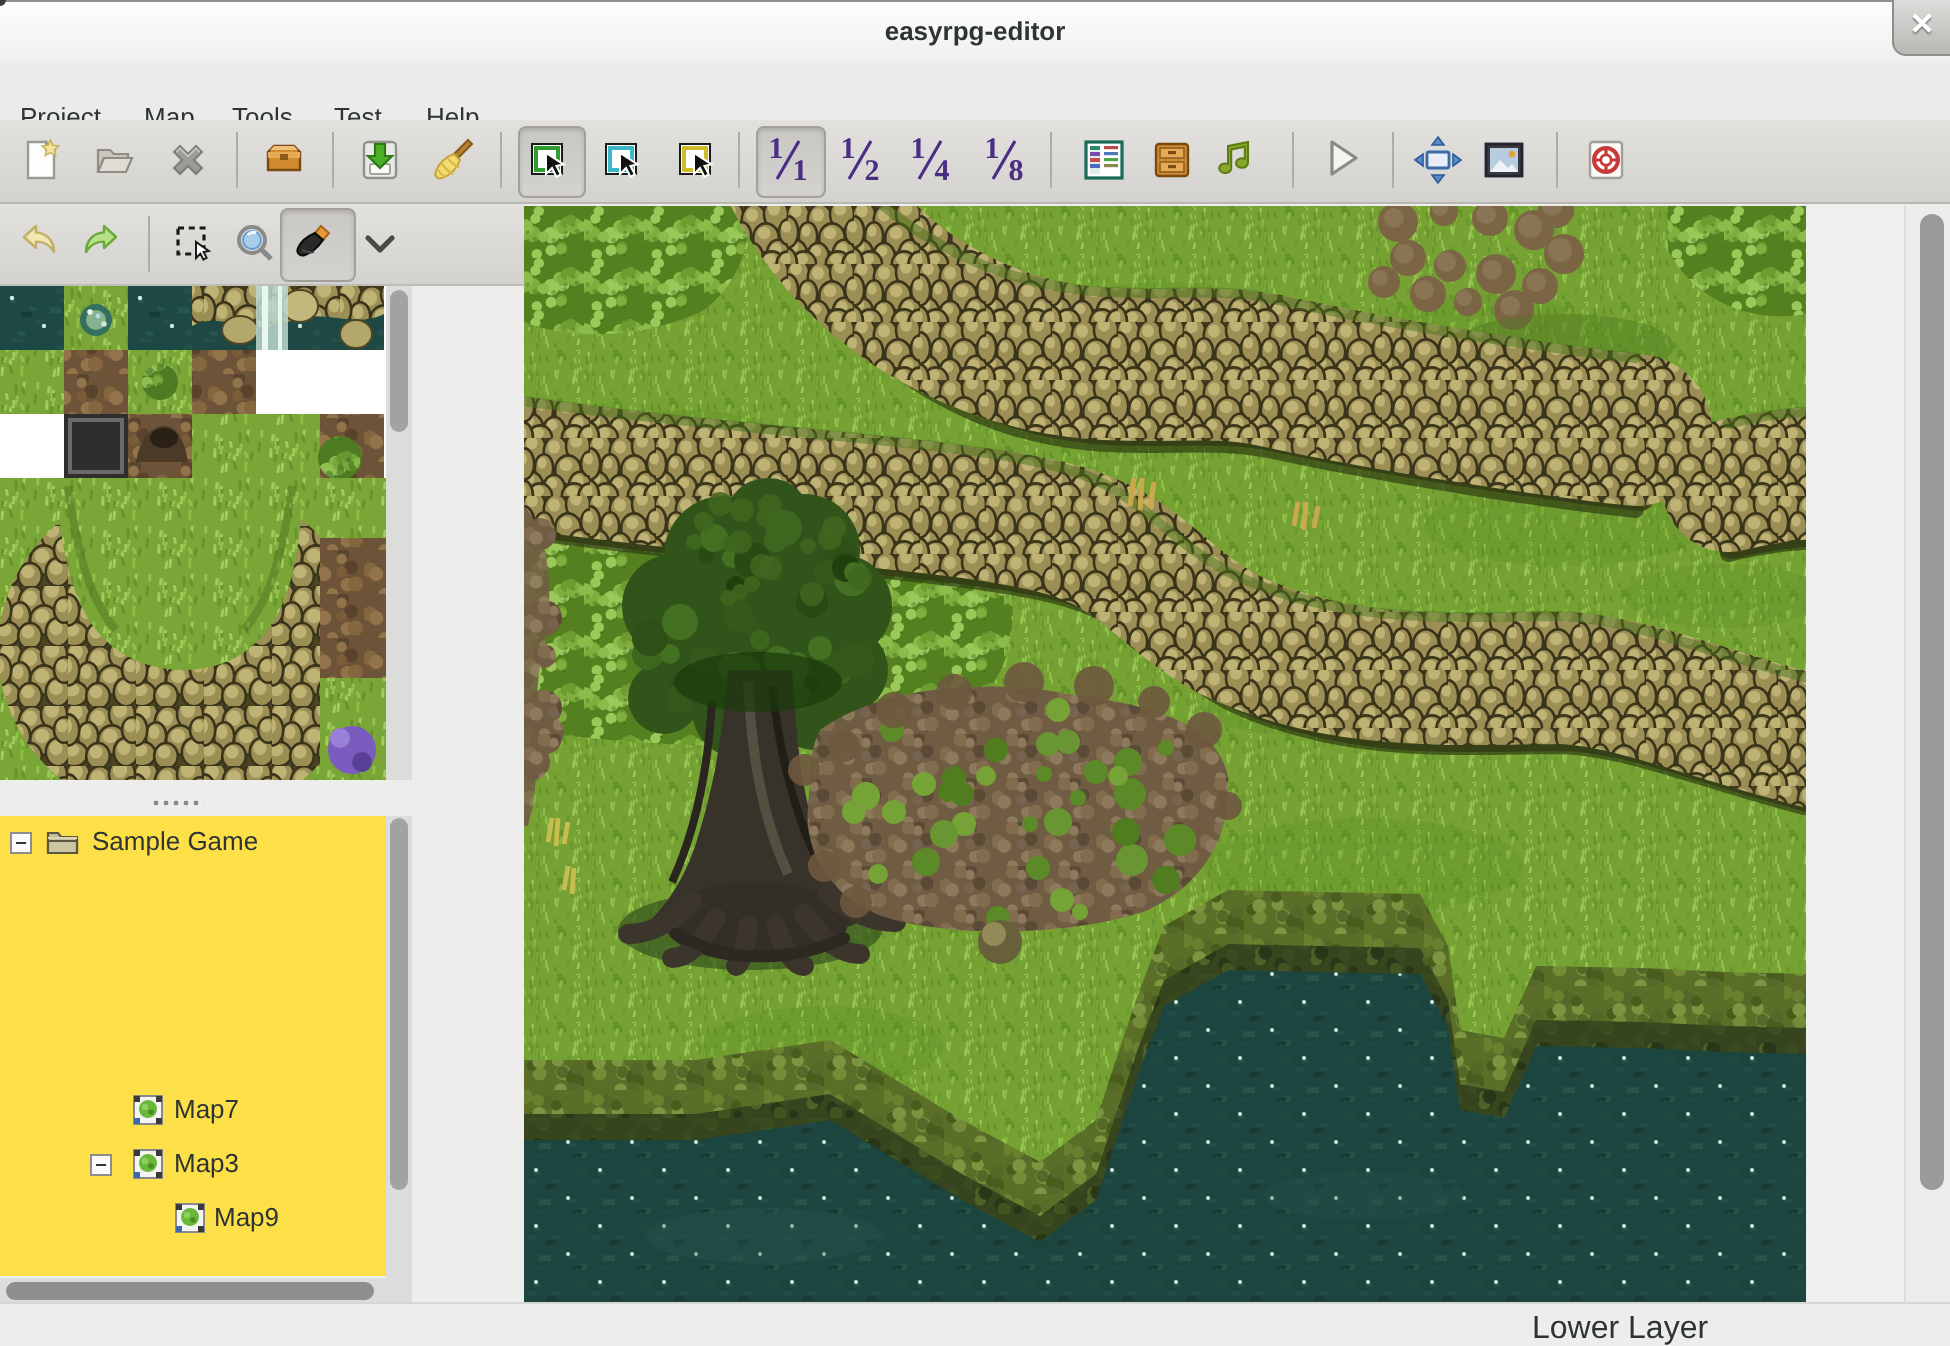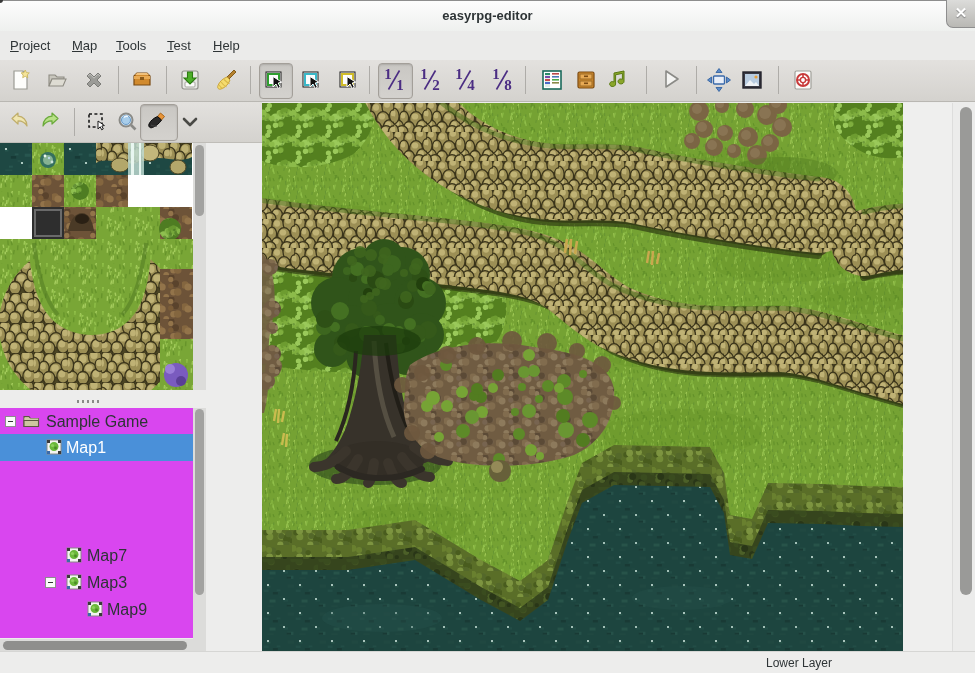--- a/index.html
+++ b/index.html
@@ -4,53 +4,53 @@
 html,body{margin:0;padding:0;}
 body{width:975px;height:673px;overflow:hidden;font-family:"Liberation Sans",sans-serif;background:#ededec;}
 #win{position:relative;width:975px;height:673px;background:#ededec;}
 .abs{position:absolute;}
 
 #titlebar{left:0;top:0;width:975px;height:31px;background:linear-gradient(#fdfdfd,#eef0ee);border-top:1px solid #8e8e8e;box-sizing:border-box;}
 #title{left:0;top:8px;width:975px;text-align:center;font-size:13px;font-weight:bold;color:#2e3436;}
 #closebtn{left:946px;top:0px;width:29px;height:28px;background:linear-gradient(#dcdcda,#b9b8b4);border:1px solid #8e8e8e;border-top:none;border-right:none;border-radius:0 0 0 7px;box-sizing:border-box;color:#fff;font-size:15px;font-weight:bold;text-align:center;line-height:26px;text-shadow:0 1px 1px #777;}
 
 #menubar{left:0;top:31px;width:975px;height:29px;background:#ebebea;font-size:13px;color:#2e3436;}
-.mi{position:absolute;top:7px;}
+.mi{position:absolute;top:20px;}
 .mi u{text-decoration:underline;}
 
 #toolbar{left:0;top:60px;width:975px;height:42px;background:linear-gradient(#e3e1de,#d4d2ce);border-bottom:1px solid #b9b7b2;box-sizing:border-box;}
 #toolbar2{left:0;top:102px;width:262px;height:41px;background:linear-gradient(#e3e1de,#d4d2ce);border-bottom:1px solid #bfbdb8;box-sizing:border-box;}
 .tsep{position:absolute;top:6px;width:1px;height:28px;background:#aeaca8;}
 .tbtn{position:absolute;border-radius:4px;}
 .pressed{background:linear-gradient(#c9c7c3,#d4d2ce);border:1px solid #a39f99;box-shadow:inset 0 1px 2px rgba(0,0,0,.15);}
 .ticon{position:absolute;}
 
 #palette{left:0;top:143px;}
 #palsb{left:193px;top:143px;width:13px;height:247px;background:#dcdcda;}
 #palthumb{left:195px;top:145px;width:9px;height:71px;background:#a2a2a0;border-radius:5px;}
 
-#tree{left:0;top:408px;width:193px;height:230px;background:#d946ef;font-size:16px;color:#2e3436;overflow:hidden;}
+#tree{left:0;top:408px;width:193px;height:230px;background:#fde047;font-size:13px;color:#2e3436;overflow:hidden;}
 #treesb{left:193px;top:408px;width:13px;height:243px;background:#dcdcda;}
 #treethumb{left:195px;top:409px;width:9px;height:186px;background:#a2a2a0;border-radius:5px;}
 #treehsb{left:0;top:639px;width:193px;height:12px;background:#dcdcda;}
 #treehthumb{left:3px;top:641px;width:184px;height:9px;background:#8f8f8d;border-radius:5px;}
 .trow{position:absolute;left:0;width:193px;height:27px;}
 .trow.sel{background:#4a90d9;color:#fff;}
 .tlabel{position:absolute;top:5px;}
 .texp{position:absolute;top:8px;width:11px;height:11px;background:#fbfbfb;border:1px solid #8d8d8d;box-sizing:border-box;}
 .texp:before{content:"";position:absolute;left:2px;top:4px;width:5px;height:1px;background:#333;}
 .ticon16{position:absolute;top:5px;width:16px;height:16px;}
 
 #maparea{left:262px;top:103px;width:641px;height:548px;}
 #maprt{left:903px;top:103px;width:49px;height:548px;background:#efefee;}
 #mapsb{left:952px;top:103px;width:23px;height:548px;background:#ececeb;border-left:1px solid #dddddc;box-sizing:border-box;}
 #mapthumb{left:960px;top:107px;width:12px;height:488px;background:#9a9a98;border-radius:6px;}
 
 #statusbar{left:0;top:651px;width:975px;height:22px;background:#ededec;border-top:1px solid #d6d6d4;box-sizing:border-box;}
-#statustext{left:766px;top:656px;font-size:12px;color:#2e3436;}
+#statustext{left:766px;top:656px;font-size:16px;color:#2e3436;}
 </style></head>
 <body>
 <div id="win">
 <div class="abs" id="titlebar"></div>
     <div class="abs" style="left:0;top:0;width:3px;height:3px;background:#3a3a3a;border-radius:0 0 3px 0;"></div>
     <div class="abs" style="left:972px;top:0;width:3px;height:3px;background:#3a3a3a;border-radius:0 0 0 3px;"></div>
 <div class="abs" id="title">easyrpg-editor</div>
 <div class="abs" id="closebtn">✕</div>
 <div class="abs" id="menubar">
   <span class="mi" style="left:10px"><u>P</u>roject</span>
@@ -375,33 +375,20 @@
 <div class="abs" id="palthumb"></div>
 <div class="abs" id="tree">
   <div class="trow" style="top:0px">
         <div class="texp" style="left:5px"></div>
         <span class="ticon16" style="left:23px"><svg width="17" height="16" viewBox="0 0 17 16">
             <path d="M1,3.5 h5 l1.5,2 h8 v8 h-14.5 z" fill="#c8c09b" stroke="#5a5640" stroke-width="1.1"></path>
             <path d="M1,6.5 h14.5 v-1 h-14.5 z" fill="#ddd6b4"></path>
             <path d="M1,13.5 h14.5 v-6 h-14.5 z" fill="#cdc5a0" stroke="#5a5640" stroke-width="1.1"></path>
           </svg></span>
         <span class="tlabel" style="left:46px">Sample Game</span>
-      </div>
-  <div class="trow sel" style="top:26px">
-        <span class="ticon16" style="left:46px"><svg width="16" height="16" viewBox="0 0 16 16">
-            <rect x="1" y="1" width="14" height="14" fill="#f4f4f2" stroke="#8a8a86" stroke-width="1"></rect>
-            <rect x="1" y="1" width="3" height="3" fill="#3a3a3a"></rect>
-            <rect x="12" y="1" width="3" height="3" fill="#3a3a3a"></rect>
-            <rect x="1" y="12" width="3" height="3" fill="#3a6aaa"></rect>
-            <rect x="12" y="12" width="3" height="3" fill="#3a3a3a"></rect>
-            <path d="M8,3 c2.5,0 4.5,2 4.5,4.5 c0,2.5 -2,4.5 -4.5,4.5 c-2.5,0 -4.5,-2 -4.5,-4.5 c0,-2.5 2,-4.5 4.5,-4.5 z" fill="#6ab83a"></path>
-            <circle cx="6.5" cy="6.5" r="1.6" fill="#8ed05e"></circle>
-            <circle cx="9.5" cy="9" r="1.4" fill="#4a8a26"></circle>
-          </svg></span>
-        <span class="tlabel" style="left:66px">Map1</span>
       </div>
   <div class="trow" style="top:134px">
         <span class="ticon16" style="left:66px"><svg width="16" height="16" viewBox="0 0 16 16">
             <rect x="1" y="1" width="14" height="14" fill="#f4f4f2" stroke="#8a8a86" stroke-width="1"></rect>
             <rect x="1" y="1" width="3" height="3" fill="#3a3a3a"></rect>
             <rect x="12" y="1" width="3" height="3" fill="#3a3a3a"></rect>
             <rect x="1" y="12" width="3" height="3" fill="#3a6aaa"></rect>
             <rect x="12" y="12" width="3" height="3" fill="#3a3a3a"></rect>
             <path d="M8,3 c2.5,0 4.5,2 4.5,4.5 c0,2.5 -2,4.5 -4.5,4.5 c-2.5,0 -4.5,-2 -4.5,-4.5 c0,-2.5 2,-4.5 4.5,-4.5 z" fill="#6ab83a"></path>
             <circle cx="6.5" cy="6.5" r="1.6" fill="#8ed05e"></circle>

